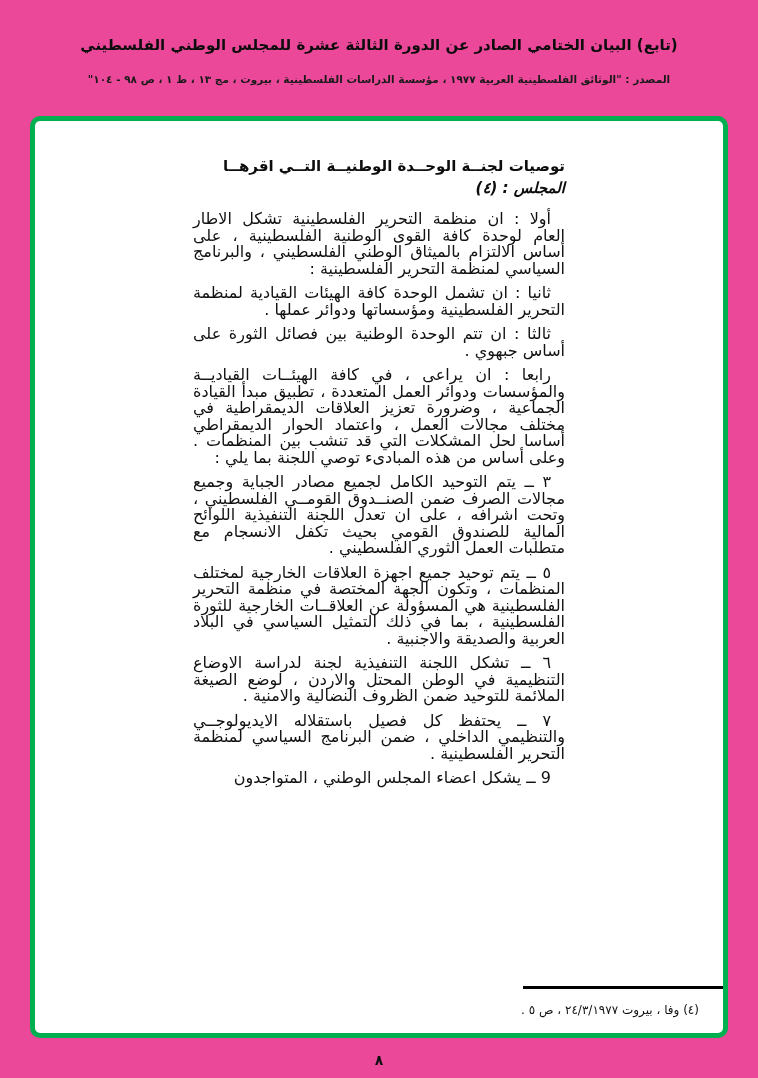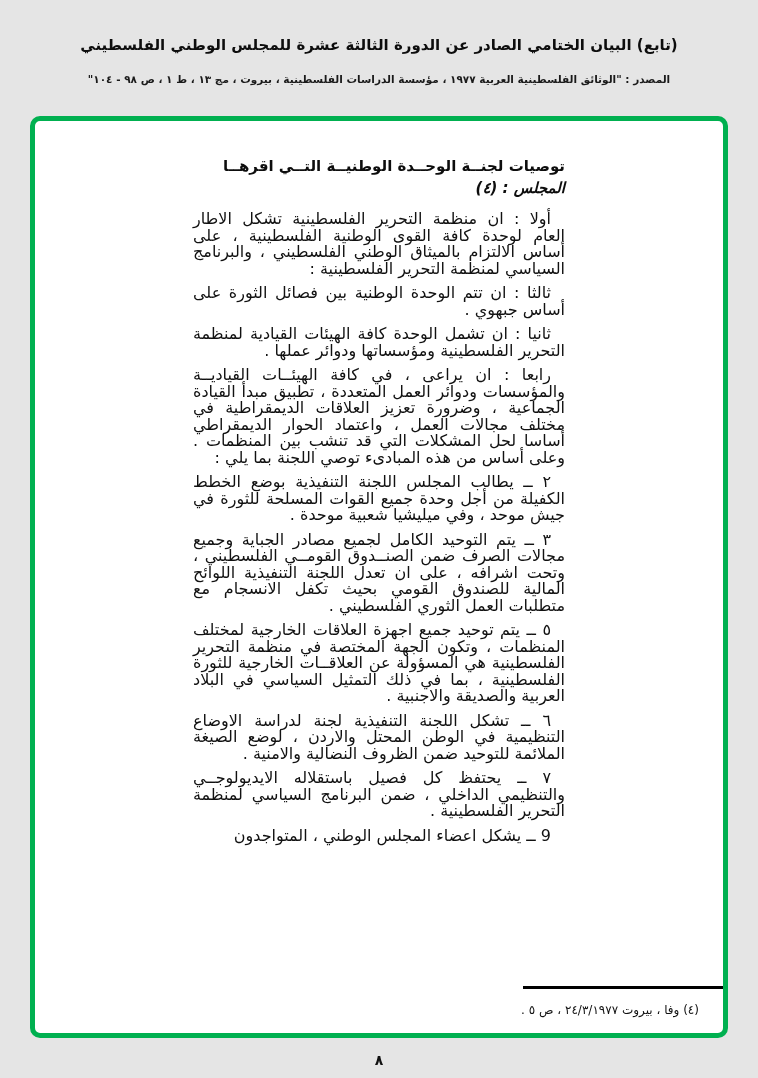--- a/index.html
+++ b/index.html
@@ -1,21 +1,21 @@
 <!DOCTYPE html>
 <html lang="ar" dir="rtl" style="--color-frame: #00b050;"><head>
 <meta charset="utf-8">
 <style>
   * { margin:0; padding:0; box-sizing:border-box; }
   html, body { background:#ffffff; }
   .page {
     position:relative;
     width:758px;
     height:1078px;
-    background:#e5e5e5;
+    background:#ec4899;
     font-family:"DejaVu Sans", sans-serif;
     direction:rtl;
     overflow:hidden;
     color:#111;
   }
   .header-title {
     position:absolute;
     top:36px; left:0; right:0;
     text-align:center;
     font-size:15px;
@@ -104,24 +104,23 @@
   <div class="frame">
 
     <div class="content">
 
       <div class="doc-heading">
         <span class="h-line1">توصيات لجنــة الوحــدة الوطنيــة التــي اقرهــا</span>
         <span class="h-line2">المجلس : (٤)</span>
       </div>
 
       <p class="para">أولا : ان منظمة التحرير الفلسطينية تشكل الاطار العام لوحدة كافة القوى الوطنية الفلسطينية ، على أساس الالتزام بالميثاق الوطني الفلسطيني ، والبرنامج السياسي لمنظمة التحرير الفلسطينية :</p>
+      <p class="para">ثانيا : ان تشمل الوحدة كافة الهيئات القيادية لمنظمة التحرير الفلسطينية ومؤسساتها ودوائر عملها .</p>
       <p class="para">ثالثا : ان تتم الوحدة الوطنية بين فصائل الثورة على أساس جبهوي .</p>
-      <p class="para">ثانيا : ان تشمل الوحدة كافة الهيئات القيادية لمنظمة التحرير الفلسطينية ومؤسساتها ودوائر عملها .</p>
       <p class="para">رابعا : ان يراعى ، في كافة الهيئــات القياديــة والمؤسسات ودوائر العمل المتعددة ، تطبيق مبدأ القيادة الجماعية ، وضرورة تعزيز العلاقات الديمقراطية في مختلف مجالات العمل ، واعتماد الحوار الديمقراطي أساسا لحل المشكلات التي قد تنشب بين المنظمات . وعلى أساس من هذه المبادىء توصي اللجنة بما يلي :</p>
-      <p class="para">٢ ــ يطالب المجلس اللجنة التنفيذية بوضع الخطط الكفيلة من أجل وحدة جميع القوات المسلحة للثورة في جيش موحد ، وفي ميليشيا شعبية موحدة .</p>
       <p class="para">٣ ــ يتم التوحيد الكامل لجميع مصادر الجباية وجميع مجالات الصرف ضمن الصنــدوق القومــي الفلسطيني ، وتحت اشرافه ، على ان تعدل اللجنة التنفيذية اللوائح المالية للصندوق القومي بحيث تكفل الانسجام مع متطلبات العمل الثوري الفلسطيني .</p>
       <p class="para">٥ ــ يتم توحيد جميع اجهزة العلاقات الخارجية لمختلف المنظمات ، وتكون الجهة المختصة في منظمة التحرير الفلسطينية هي المسؤولة عن العلاقــات الخارجية للثورة الفلسطينية ، بما في ذلك التمثيل السياسي في البلاد العربية والصديقة والاجنبية .</p>
       <p class="para">٦ ــ تشكل اللجنة التنفيذية لجنة لدراسة الاوضاع التنظيمية في الوطن المحتل والاردن ، لوضع الصيغة الملائمة للتوحيد ضمن الظروف النضالية والامنية .</p>
       <p class="para">٧ ــ يحتفظ كل فصيل باستقلاله الايديولوجــي والتنظيمي الداخلي ، ضمن البرنامج السياسي لمنظمة التحرير الفلسطينية .</p>
       <p class="para">9 ــ يشكل اعضاء المجلس الوطني ، المتواجدون</p>
 
     </div>
 
     <div class="footnote-rule"></div>
 

